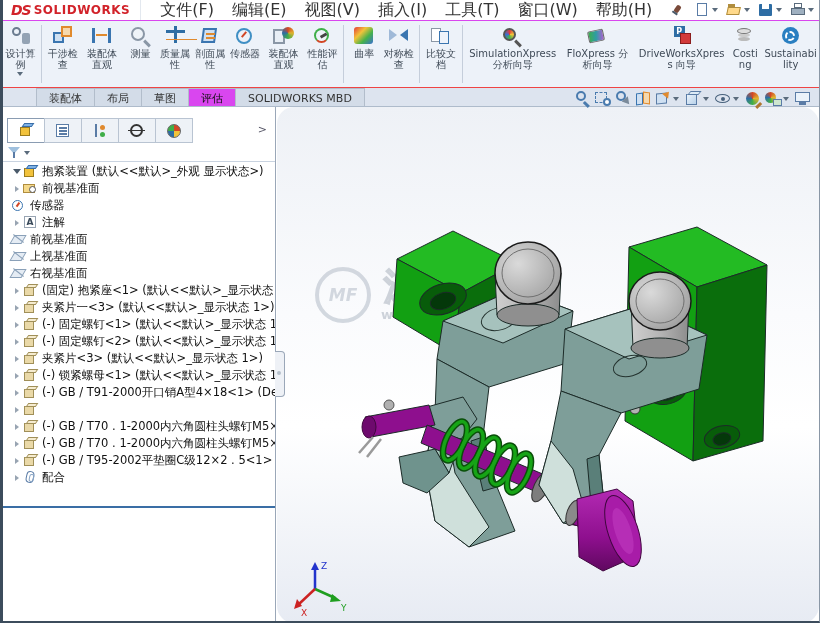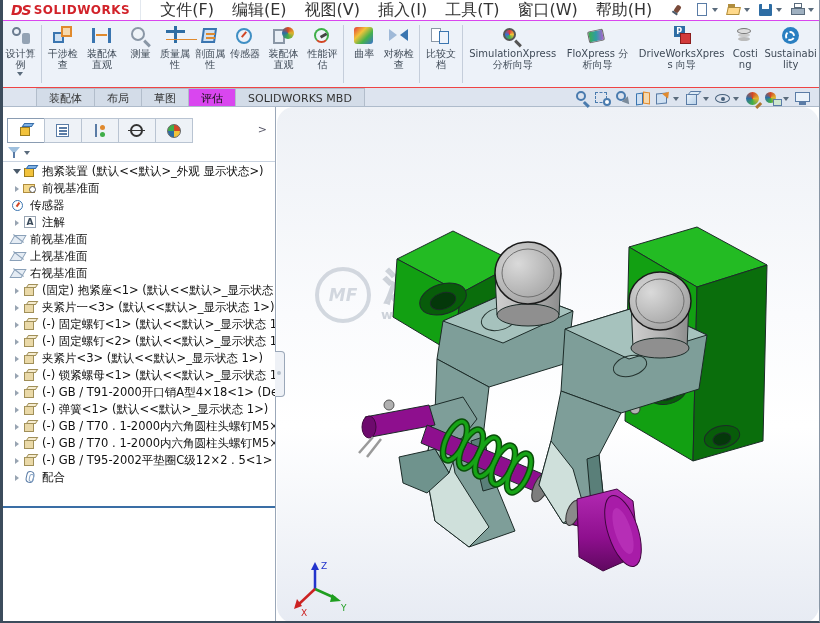--- a/index.html
+++ b/index.html
@@ -582,21 +582,20 @@
               <span class="ti ti-part"></span>
               <span>(-) GB / T91-2000开口销A型4×18&lt;1&gt; (Default&lt;&lt;Def.</span>
             </div>
 
             <div class="trow">
               <span class="gap"></span>
               <span class="tarrow">
                 <i></i>
               </span>
               <span class="ti ti-part"></span>
-              <span>(-) 弹簧&lt;1&gt; (默认&lt;&lt;默认&gt;_显示状态 1&gt;)</span>
             </div>
 
             <div class="trow">
               <span class="gap"></span>
               <span class="tarrow">
                 <i></i>
               </span>
               <span class="ti ti-part"></span>
               <span>(-) GB / T70 . 1-2000内六角圆柱头螺钉M5×12&lt;1&gt; (默</span>
             </div>

